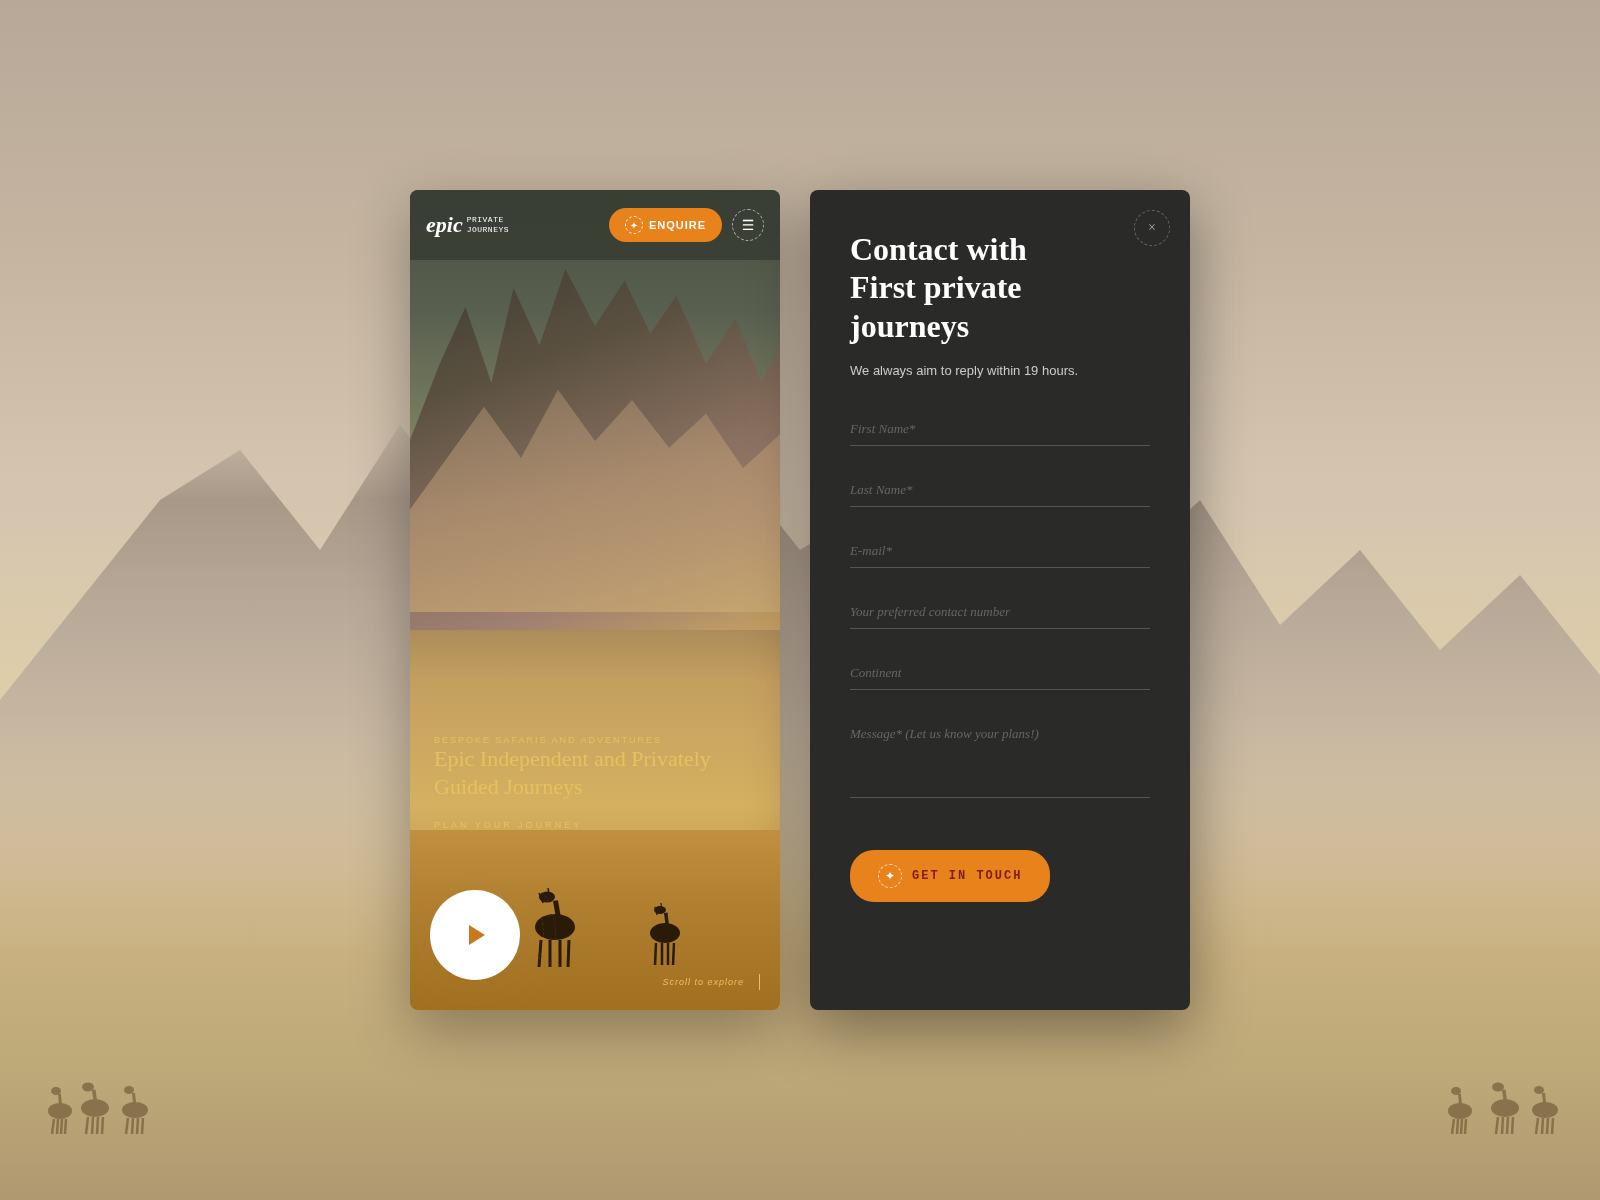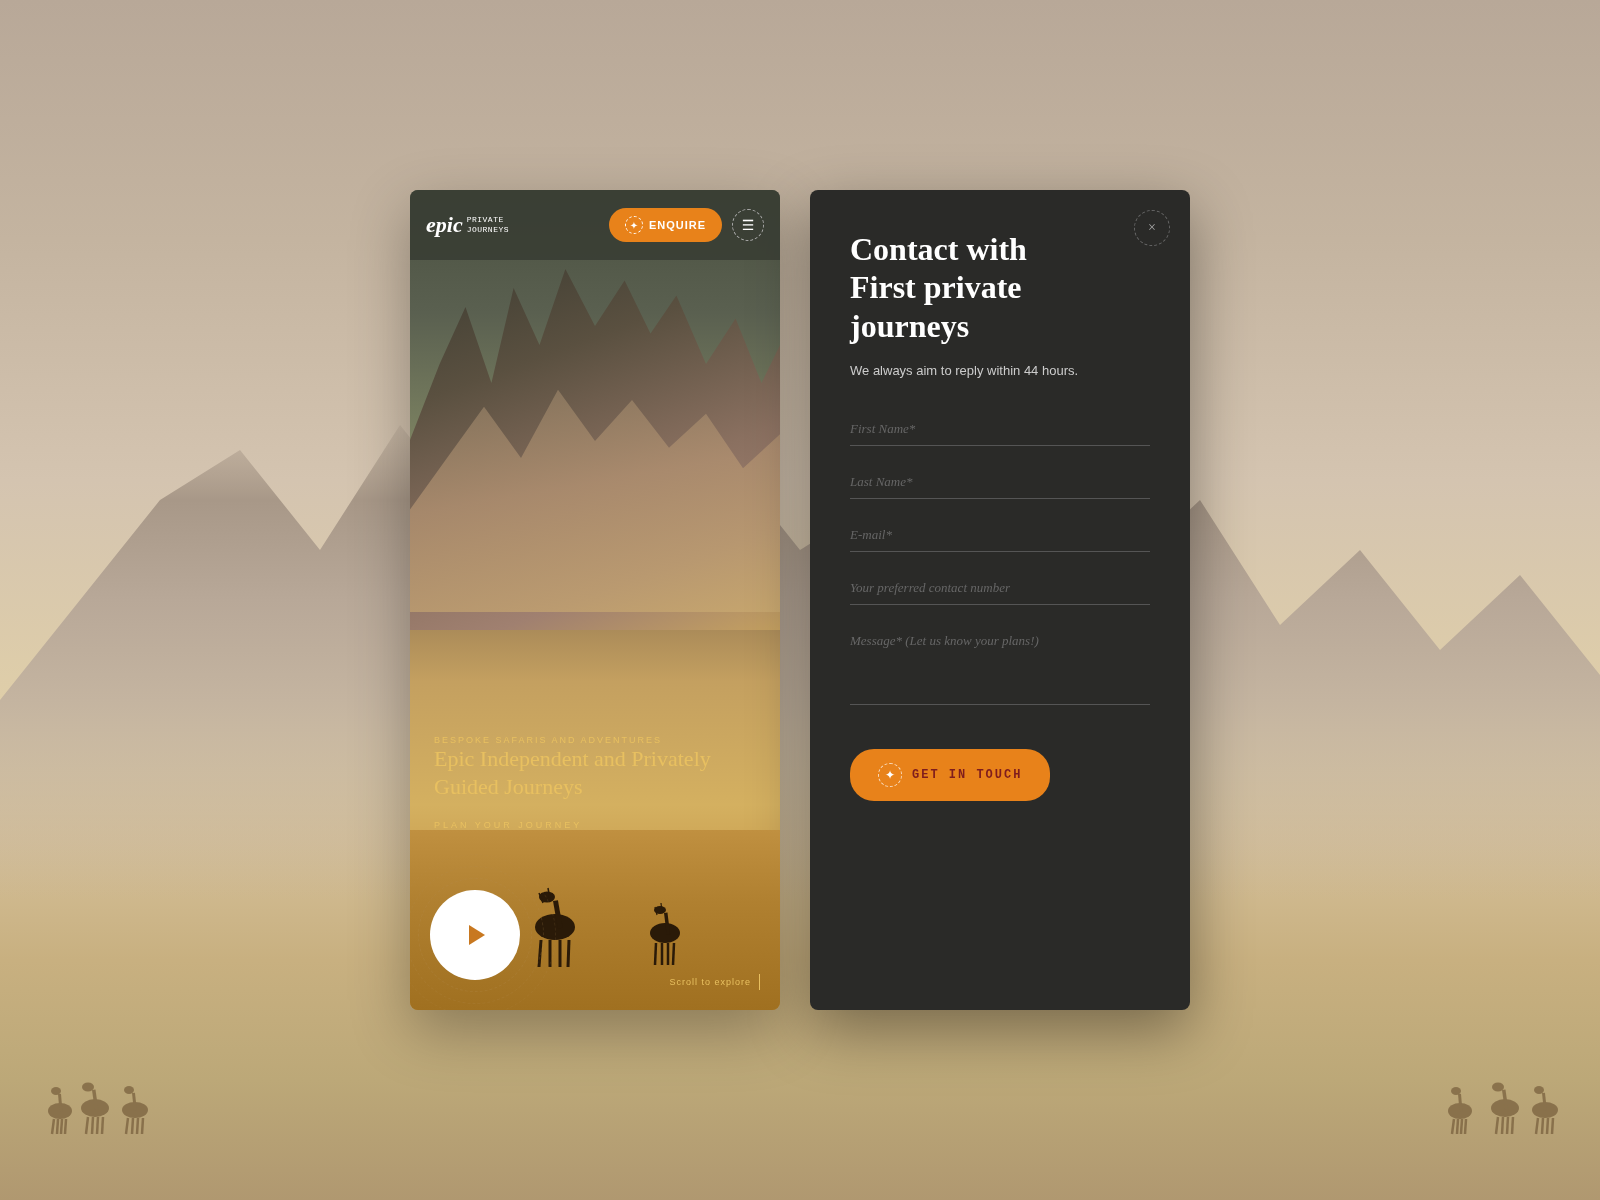--- a/index.html
+++ b/index.html
@@ -337,22 +337,23 @@
       margin-left: 4px;
     }
 
     
     .lp-scroll {
       position: absolute;
       bottom: 20px;
       right: 20px;
       display: flex;
       align-items: center;
-      gap: 8px;
+      gap: 15px;
       z-index: 17;
+      font-style: italic;
     }
 
     .lp-scroll-text {
       font-family: Arial, sans-serif;
       font-size: 9px;
       color: #e8c060;
       letter-spacing: 1px;
     }
 
     .lp-scroll-line {
@@ -400,21 +401,21 @@
 
     .rp-subtitle {
       font-family: Arial, sans-serif;
       font-size: 13px;
       color: #ccc;
       margin-bottom: 32px;
       line-height: 1.5;
     }
 
     .form-field {
-      margin-bottom: 20px;
+      margin-bottom: 28px;
     }
 
     .form-input {
       width: 100%;
       background: transparent;
       border: none;
       border-bottom: 1px solid #555;
       padding: 8px 0;
       font-family: Georgia, serif;
       font-size: 13px;
@@ -665,40 +666,43 @@
     
     
     <div class="rp-close-btn">
       <span>×</span>
     </div>
 
     
     <h1 class="rp-title">Contact with First private journeys</h1>
 
     
-    <p class="rp-subtitle">We always aim to reply within 44 hours.</p>
+    <p class="rp-subtitle">We always aim to reply within 19 hours.</p>
 
     
     <div class="form-field">
       <input type="text" class="form-input" placeholder="First Name*" style="">
     </div>
 
     <div class="form-field">
       <input type="text" class="form-input" placeholder="Last Name*" style="">
     </div>
 
     <div class="form-field">
       <input type="email" class="form-input" placeholder="E-mail*" style="">
     </div>
 
     <div class="form-field">
       <input type="tel" class="form-input" placeholder="Your preferred contact number" style="">
     </div>
 
 
+    <div class="form-field">
+      <input type="text" class="form-input" placeholder="Continent" style="">
+    </div>
 
     <div class="form-field">
       <textarea class="form-textarea" placeholder="Message* (Let us know your plans!)" style=""></textarea>
     </div>
 
     
     <button class="rp-submit-btn">
       <div class="rp-submit-btn-icon">
         <span>✦</span>
       </div>

